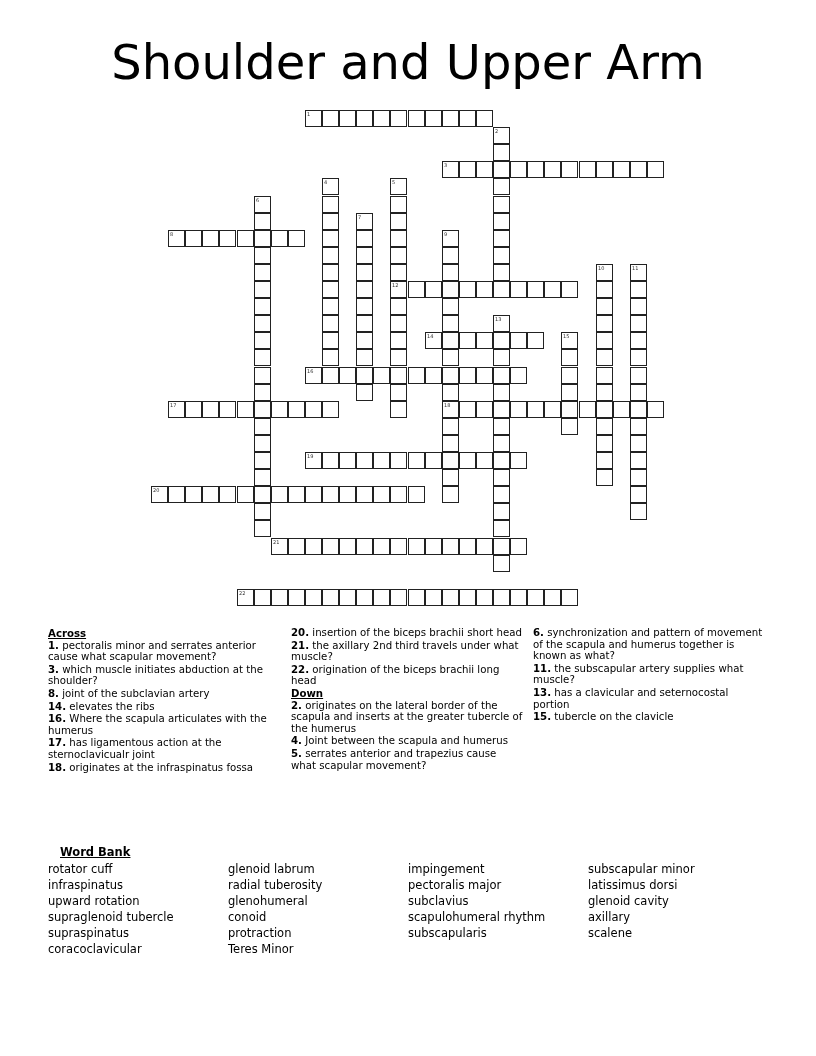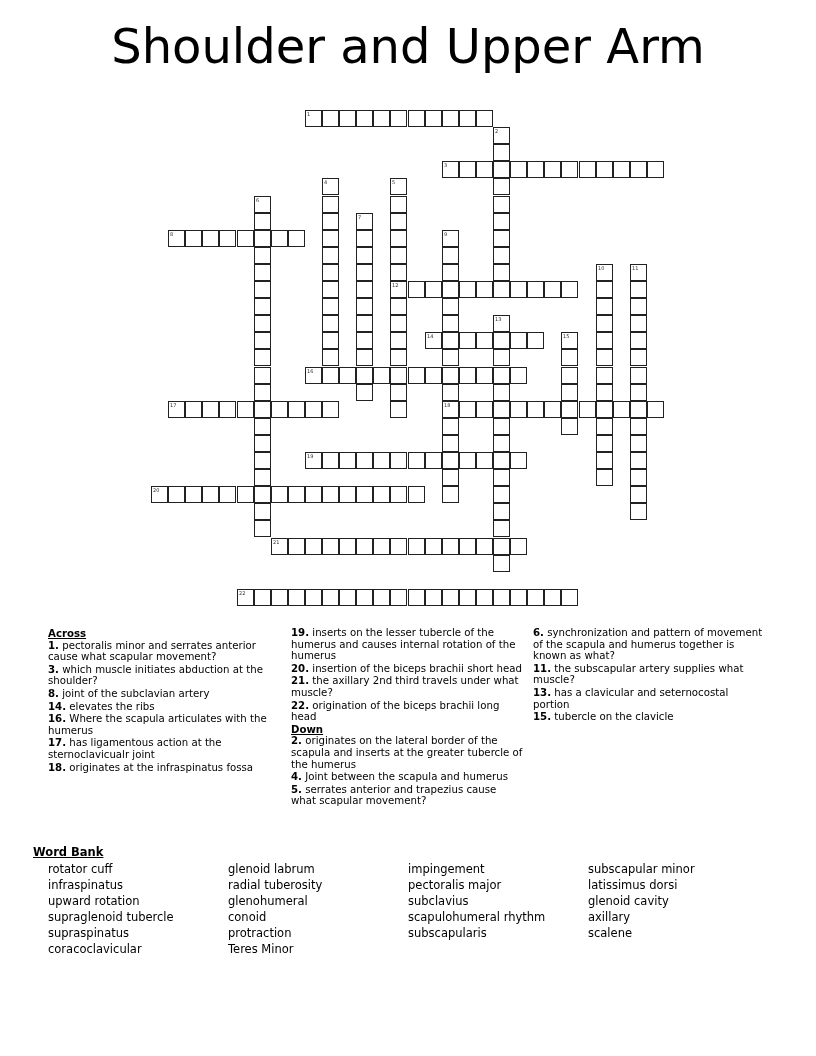--- a/index.html
+++ b/index.html
@@ -1,26 +1,26 @@
 <!DOCTYPE html>
 <html><head>
 <meta charset="utf-8">
 <style>
   html, body { margin:0; padding:0; background:#fff; }
   body { width:816px; height:1056px; position:relative; overflow:hidden; font-family:"DejaVu Sans", sans-serif; color:#000; }
-  .title { position:absolute; top:18px; left:0; width:816px; text-align:center; font-size:48px; font-family:"DejaVu Sans", sans-serif; font-weight:normal; letter-spacing:0px; }
+  .title { position:absolute; top:34px; left:0; width:816px; text-align:center; font-size:48px; font-family:"DejaVu Sans", sans-serif; font-weight:normal; letter-spacing:0px; }
   #grid { position:absolute; left:0; top:0; width:816px; height:620px; }
   .cell { position:absolute; width:17px; height:17px; box-sizing:border-box; border:1px solid #222; background:#fff; }
   .cell .num { position:absolute; top:0px; left:1px; font-size:5px; line-height:6px; color:#333; font-family:"DejaVu Sans", sans-serif; }
   .clues { position:absolute; top:628px; font-size:10.2px; line-height:11.6px; }
   .clues .col { position:absolute; top:0; }
   .clue { margin-bottom:1px; }
   .clue b { font-weight:bold; }
   .hdr { font-weight:bold; text-decoration:underline; }
-  .wb-title { position:absolute; left:33px; top:845px; font-size:11.5px; font-weight:bold; text-decoration:underline; }
+  .wb-title { position:absolute; left:60px; top:845px; font-size:11.5px; font-weight:bold; text-decoration:underline; }
   .wb { position:absolute; top:861px; font-size:11.5px; line-height:16px; }
 </style>
 </head>
 <body>
 
 <div class="title">Shoulder and Upper Arm</div>
 
 <div id="grid">
     <div class="cell" style="left: 305px; top: 110px;">
       <span class="num">1</span>
@@ -333,21 +333,20 @@
     <div class="hdr">Across</div>
   <div class="clue"><b>1.</b> <span>pectoralis minor and serrates anterior cause what scapular movement?</span></div>
       <div class="clue"><b>3.</b> <span>which muscle initiates abduction at the shoulder?</span></div>
       <div class="clue"><b>8.</b> <span>joint of the subclavian artery</span></div>
       <div class="clue"><b>14.</b> <span>elevates the ribs</span></div>
       <div class="clue"><b>16.</b> <span>Where the scapula articulates with the humerus</span></div>
       <div class="clue"><b>17.</b> <span>has ligamentous action at the sternoclavicualr joint</span></div>
       <div class="clue"><b>18.</b> <span>originates at the infraspinatus fossa</span></div>
     </div>
   <div class="col" id="clue-col-2" style="left:291px; width:232px; top:-1px;">
-      <div class="clue"><b>19.</b> <span>inserts on the lesser tubercle of the humerus and causes internal rotation of the humerus</span></div>
       <div class="clue"><b>20.</b> <span>insertion of the biceps brachii short head</span></div>
       <div class="clue"><b>21.</b> <span>the axillary 2nd third travels under what muscle?</span></div>
       <div class="clue"><b>22.</b> <span>origination of the biceps brachii long head</span></div>
       <div class="hdr">Down</div>
       <div class="clue"><b>2.</b> <span>originates on the lateral border of the scapula and inserts at the greater tubercle of the humerus</span></div>
       <div class="clue"><b>4.</b> <span>Joint between the scapula and humerus</span></div>
       <div class="clue"><b>5.</b> <span>serrates anterior and trapezius cause what scapular movement?</span></div>
     </div>
   <div class="col" id="clue-col-3" style="left:533px; width:232px; top:-1px;">
       <div class="clue"><b>6.</b> <span>synchronization and pattern of movement of the scapula and humerus together is known as what?</span></div>

